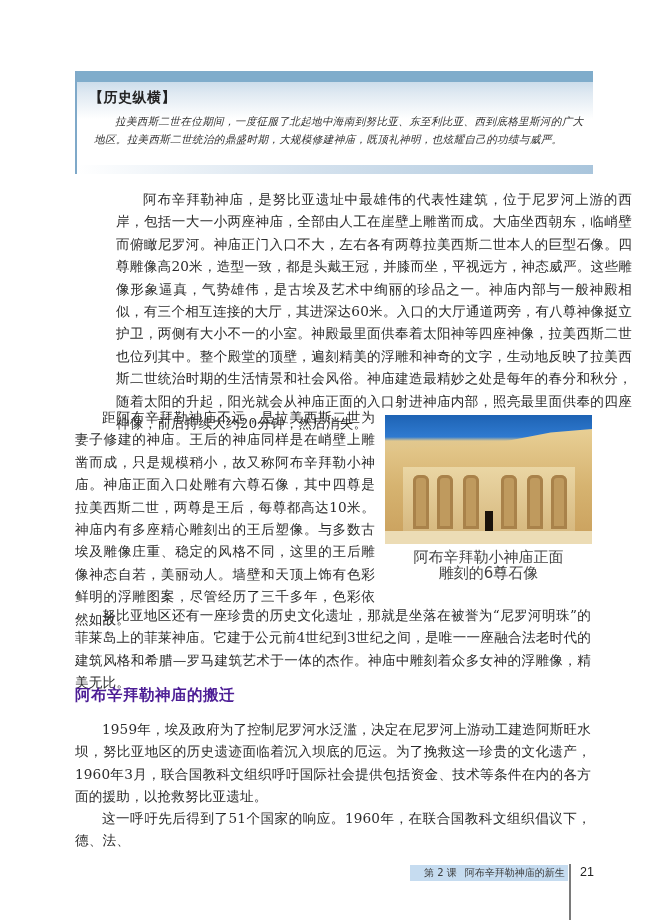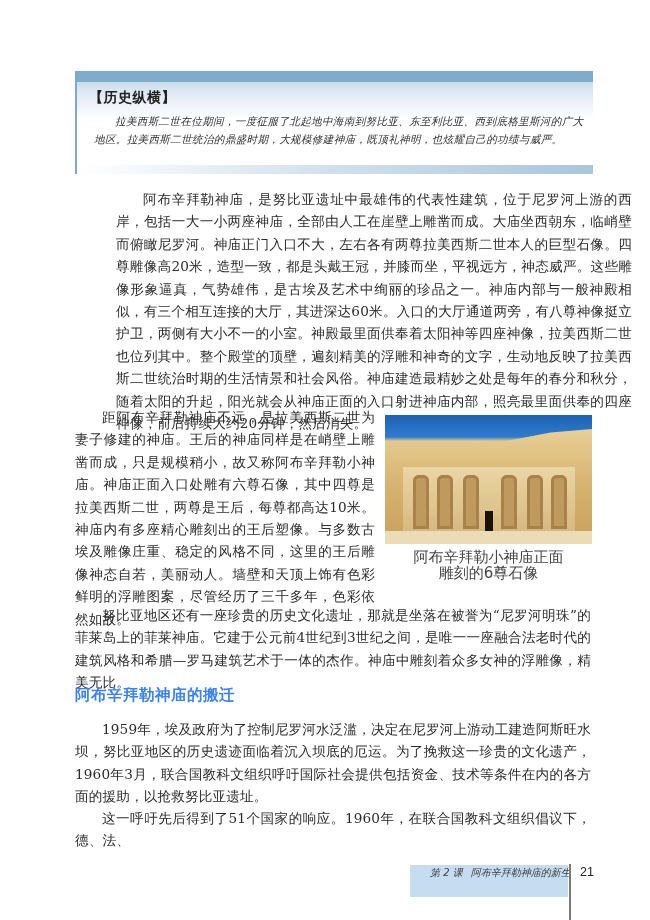--- a/index.html
+++ b/index.html
@@ -63,28 +63,28 @@
   .ground { position: absolute; left: 0; bottom: 0; width: 100%; height: 13px; background: #ecdcb5; }
 
   .caption {
     position: absolute; left: 385px; top: 549px; width: 207px; text-align: center;
     font-size: 15px; line-height: 16px; color: #444;
     font-family: "DejaVu Sans", "Liberation Sans", sans-serif;
   }
 
   .section-heading {
     position: absolute; left: 75px; top: 685px; font-size: 15.5px; font-weight: bold;
-    color: #3b82f6; font-family: "DejaVu Sans", "Liberation Sans", sans-serif; letter-spacing: 0.5px;
+    color: #4c1d95; font-family: "DejaVu Sans", "Liberation Sans", sans-serif; letter-spacing: 0.5px;
   }
 
   
   .footer-band {
-    position: absolute; left: 410px; top: 865px; width: 158px; height: 32px; background: #c6dcf0;
+    position: absolute; left: 410px; top: 865px; width: 158px; height: 16px; background: #c6dcf0;
     font-family: "DejaVu Sans", "Liberation Sans", sans-serif; font-size: 10px; line-height: 16px;
-    color: #3c3c3c; box-sizing: border-box; padding-left: 20px; white-space: nowrap; font-style: italic;
+    color: #3c3c3c; box-sizing: border-box; padding-left: 14px; white-space: nowrap;
   }
   .footer-band .lesson { margin-right: 8px; }
   .footer-rule { position: absolute; left: 569px; top: 864px; width: 1.5px; height: 56px; background: #7a7a7a; }
   .page-num {
     position: absolute; left: 580px; top: 865px; font-size: 12.5px; color: #222;
     font-family: Liberation Sans, sans-serif;
   }
 </style>
 </head>
 <body>

